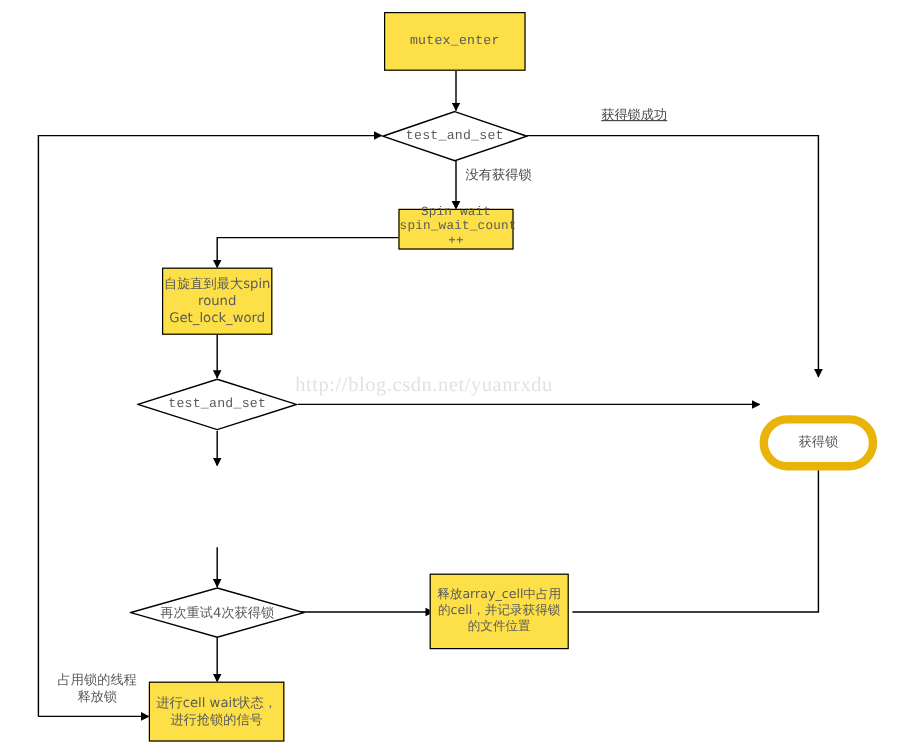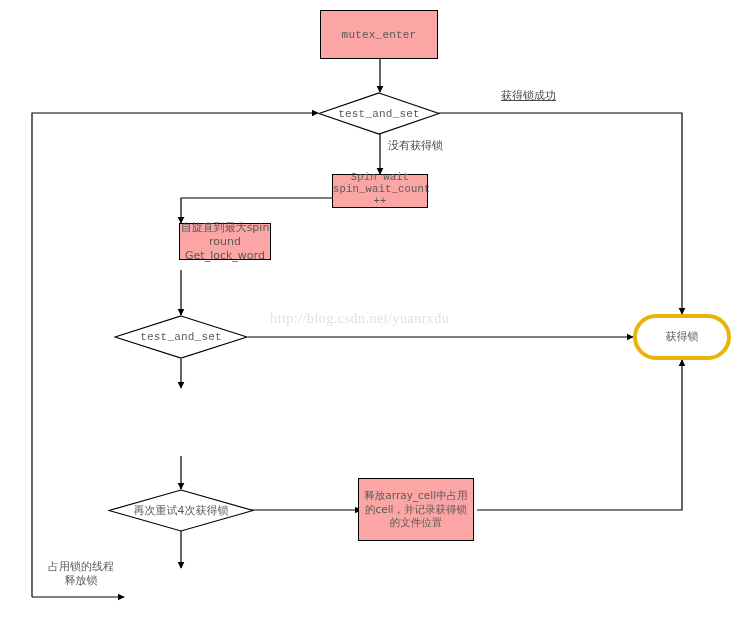--- a/index.html
+++ b/index.html
@@ -35,26 +35,27 @@
     color: #5a5a5a;
     z-index: 3;
   }
   .node .txt {
     display: block;
     width: 100%;
     white-space: pre-line;
   }
   .rect {
     border: 1px solid #000000;
-    background: #fca5a5;
+    background: #fde047;
   }
   .rounded {
-    border: 4px solid #eab308;
+    border: 7px solid #eab308;
     background: #ffffff;
     border-radius: 26px;
+    margin-top: 32px;
   }
   .plain {
     background: transparent;
     border: none;
     justify-content: center;
   }
   .mono {
     font-family: "Liberation Mono", "DejaVu Sans Mono", monospace;
     font-size: 11px;
     letter-spacing: 0.2px;
@@ -95,25 +96,24 @@
     color: #4a4a4a;
     font-family: "DejaVu Sans", "Liberation Sans", sans-serif;
     font-size: 11px;
     white-space: nowrap;
     z-index: 4;
   }
   .watermark {
     position: absolute;
     color: #e2e2e2;
     font-family: "Liberation Serif", "DejaVu Serif", serif;
-    font-size: 14px;
+    font-size: 17px;
     letter-spacing: 0.5px;
     white-space: nowrap;
     z-index: 1;
-    margin-left: 24px;
   }
 </style>
 </head>
 <body>
 
 <div id="canvas">
 
   <svg id="edges" viewBox="0 0 752 628" width="752" height="628">
     <defs>
       <marker id="arrow" viewBox="0 0 10 10" refX="9" refY="5" markerWidth="6" markerHeight="6" orient="auto-start-reverse">
@@ -161,21 +161,21 @@
       <polygon points="61,1 121,21.5 61,42 1,21.5" fill="#ffffff" stroke="#000000" stroke-width="1.2"></polygon>
     </svg>
     <div class="diamond-label mono">test_and_set</div>
   </div>
 
   <div class="node rect mono" style="left:332px; top:174px; width:96px; height:34px; font-size:10.5px;align-items:flex-end;">
     <span class="txt">Spin wait
 spin_wait_count ++</span>
   </div>
 
-  <div class="node rect cjk" style="left:135px; top:223px; width:92px; height:37px;margin-left:44px;">
+  <div class="node rect cjk" style="left:135px; top:223px; width:92px; height:56px;">
     <span class="txt">自旋直到最大spin
 round
 Get_lock_word</span>
   </div>
 
   <div class="diamond-wrap" style="left:114px; top:315px; width:134px; height:44px;">
     <svg width="134" height="44" viewBox="0 0 134 44">
       <polygon points="67,1 133,22 67,43 1,22" fill="#ffffff" stroke="#000000" stroke-width="1.2"></polygon>
     </svg>
     <div class="diamond-label mono">test_and_set</div>
@@ -186,20 +186,23 @@
     <svg width="146" height="43" viewBox="0 0 146 43">
       <polygon points="73,1 145,21.5 73,42 1,21.5" fill="#ffffff" stroke="#000000" stroke-width="1.2"></polygon>
     </svg>
     <div class="diamond-label cjk">再次重试4次获得锁</div>
   </div>
 
   <div class="node rect cjk-sm" style="left:358px; top:478px; width:116px; height:63px; padding:3px 2px;">
     <span class="txt">释放array_cell中占用的cell，并记录获得锁的文件位置</span>
   </div>
 
+  <div class="node rect cjk" style="left:124px; top:568px; width:113px; height:50px; padding:3px 4px;">
+    <span class="txt">进行cell wait状态，进行抢锁的信号</span>
+  </div>
 
   <div class="node rounded cjk" style="left:633px; top:314px; width:98px; height:46px;">
     <span class="txt">获得锁</span>
   </div>
 
   <div class="node plain cjk" style="left:36px; top:556px; width:90px; height:36px;">
     <span class="txt">占用锁的线程
 释放锁</span>
   </div>
 

